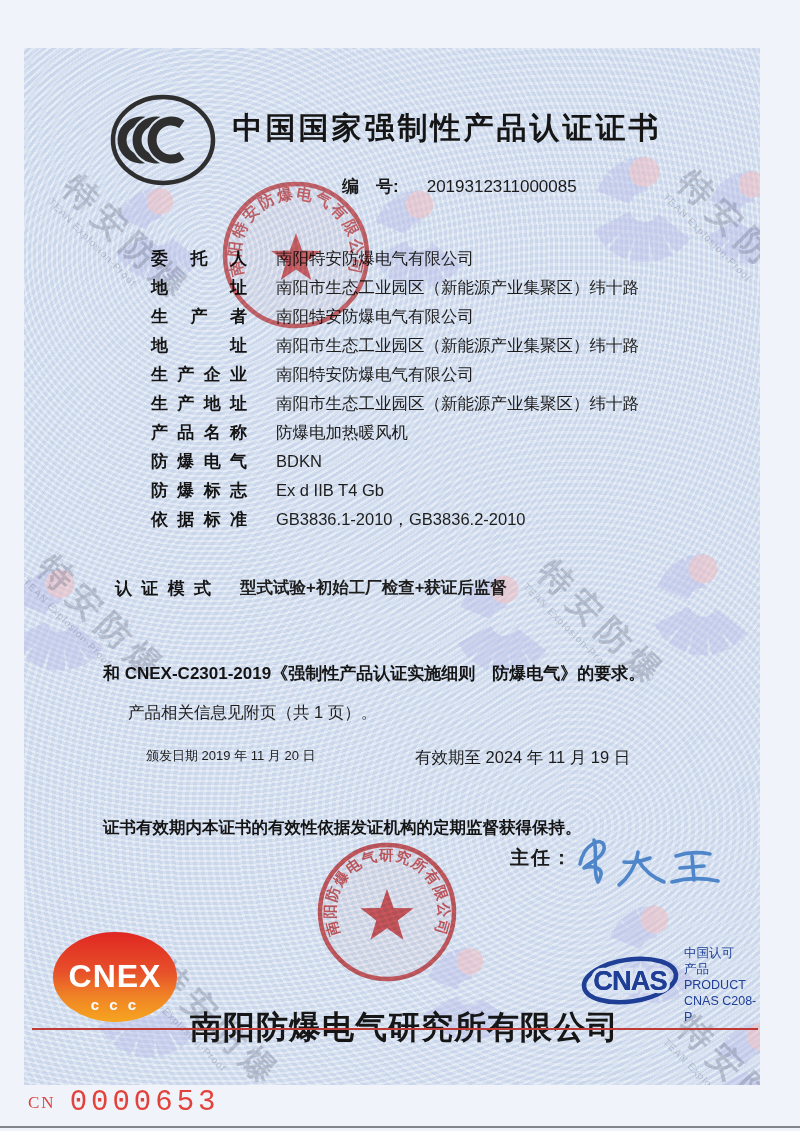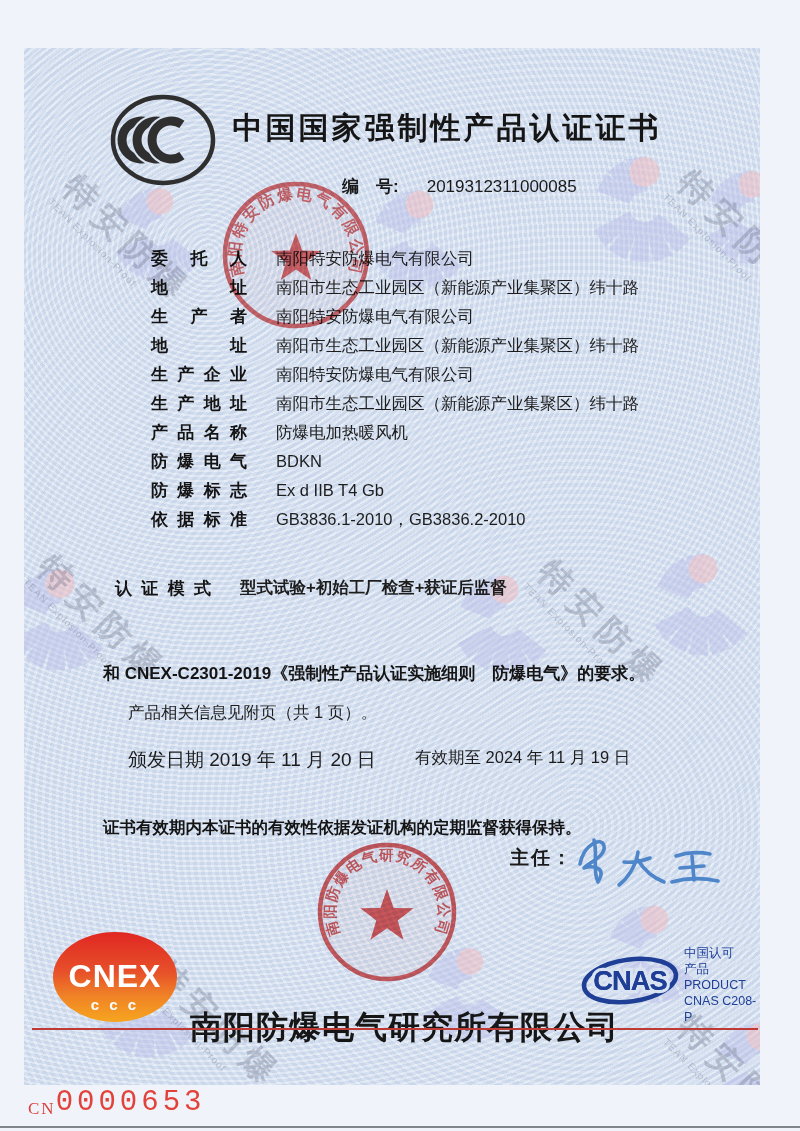--- a/index.html
+++ b/index.html
@@ -36,21 +36,21 @@
             text-align:justify; text-align-last:justify; }
   .fvalue { margin-left:29px; font-size:16.5px; color:#1d1d1d; white-space:nowrap; }
 
   .mode-row { position:absolute; left:91px; top:529px; z-index:2; display:flex; height:29px; }
   .mode-row .fvalue { font-weight:bold; }
 
   .stmt1 { position:absolute; left:122px; top:588px; z-index:2; font-size:17px; font-weight:bold; color:#141414; }
   .stmt2 { position:absolute; left:79px;  top:614px; z-index:2; font-size:17px; font-weight:bold; color:#141414; }
   .attach { position:absolute; left:104px; top:654px; z-index:2; font-size:16.5px; color:#1d1d1d; }
 
-  .date-issue { position:absolute; left:104px; top:699px; z-index:2; font-size:19px; color:#1c1c1c; }
+  .date-issue { position:absolute; left:122px; top:699px; z-index:2; font-size:13px; color:#1c1c1c; }
   .date-valid { position:absolute; left:391px; top:699px; z-index:2; font-size:16.5px; color:#1c1c1c; }
   .validity  { position:absolute; left:79px; top:769px; z-index:2; font-size:16.5px; font-weight:bold; color:#141414; }
 
   .director { position:absolute; left:486px; top:797px; z-index:2; font-size:19px; font-weight:bold; color:#1b1b1b; letter-spacing:2px; }
   .signature { position:absolute; left:548px; top:780px; z-index:3; }
 
   
   .seal { position:absolute; z-index:4; mix-blend-mode:multiply; }
   .seal-top { left:192px; top:127px; opacity:.82; }
   .seal-bottom { left:288px; top:789px; opacity:.88; }
@@ -68,21 +68,21 @@
   .footer { position:absolute; left:0; top:988px; width:736px; z-index:2; font-size:15.5px; color:#1a1a1a; }
   .footer .r1, .footer .r2 { position:relative; height:26px;margin-top:48px; }
   .f-web   { position:absolute; left:16px;  top:0; }
   .f-addr  { position:absolute; left:246px; top:0; }
   .f-post  { position:absolute; left:560px; top:0; }
   .f-web2  { position:absolute; left:71px;  top:0; }
   .f-phone { position:absolute; left:246px; top:0; }
   .f-email { position:absolute; left:546px; top:0; }
 
   
-  .serial { position:absolute; left:28px; top:1086px; display:flex; align-items:flex-end; z-index:2; }
+  .serial { position:absolute; left:28px; top:1086px; display:flex; align-items:center; gap:14px; z-index:2; }
   .serial .pfx { font-family:"Liberation Serif",serif; font-size:17px; color:#d8433d; letter-spacing:2px; }
   .serial .num { font-family:"Liberation Mono",monospace; font-size:29px; color:#e2423c; letter-spacing:4px; }
 
   .scan-edge { position:absolute; left:0; top:1126px; width:800px; height:2px; background:#6b7178; opacity:.85; }
 </style>
 </head>
 <body>
 
 <div class="page">
 

